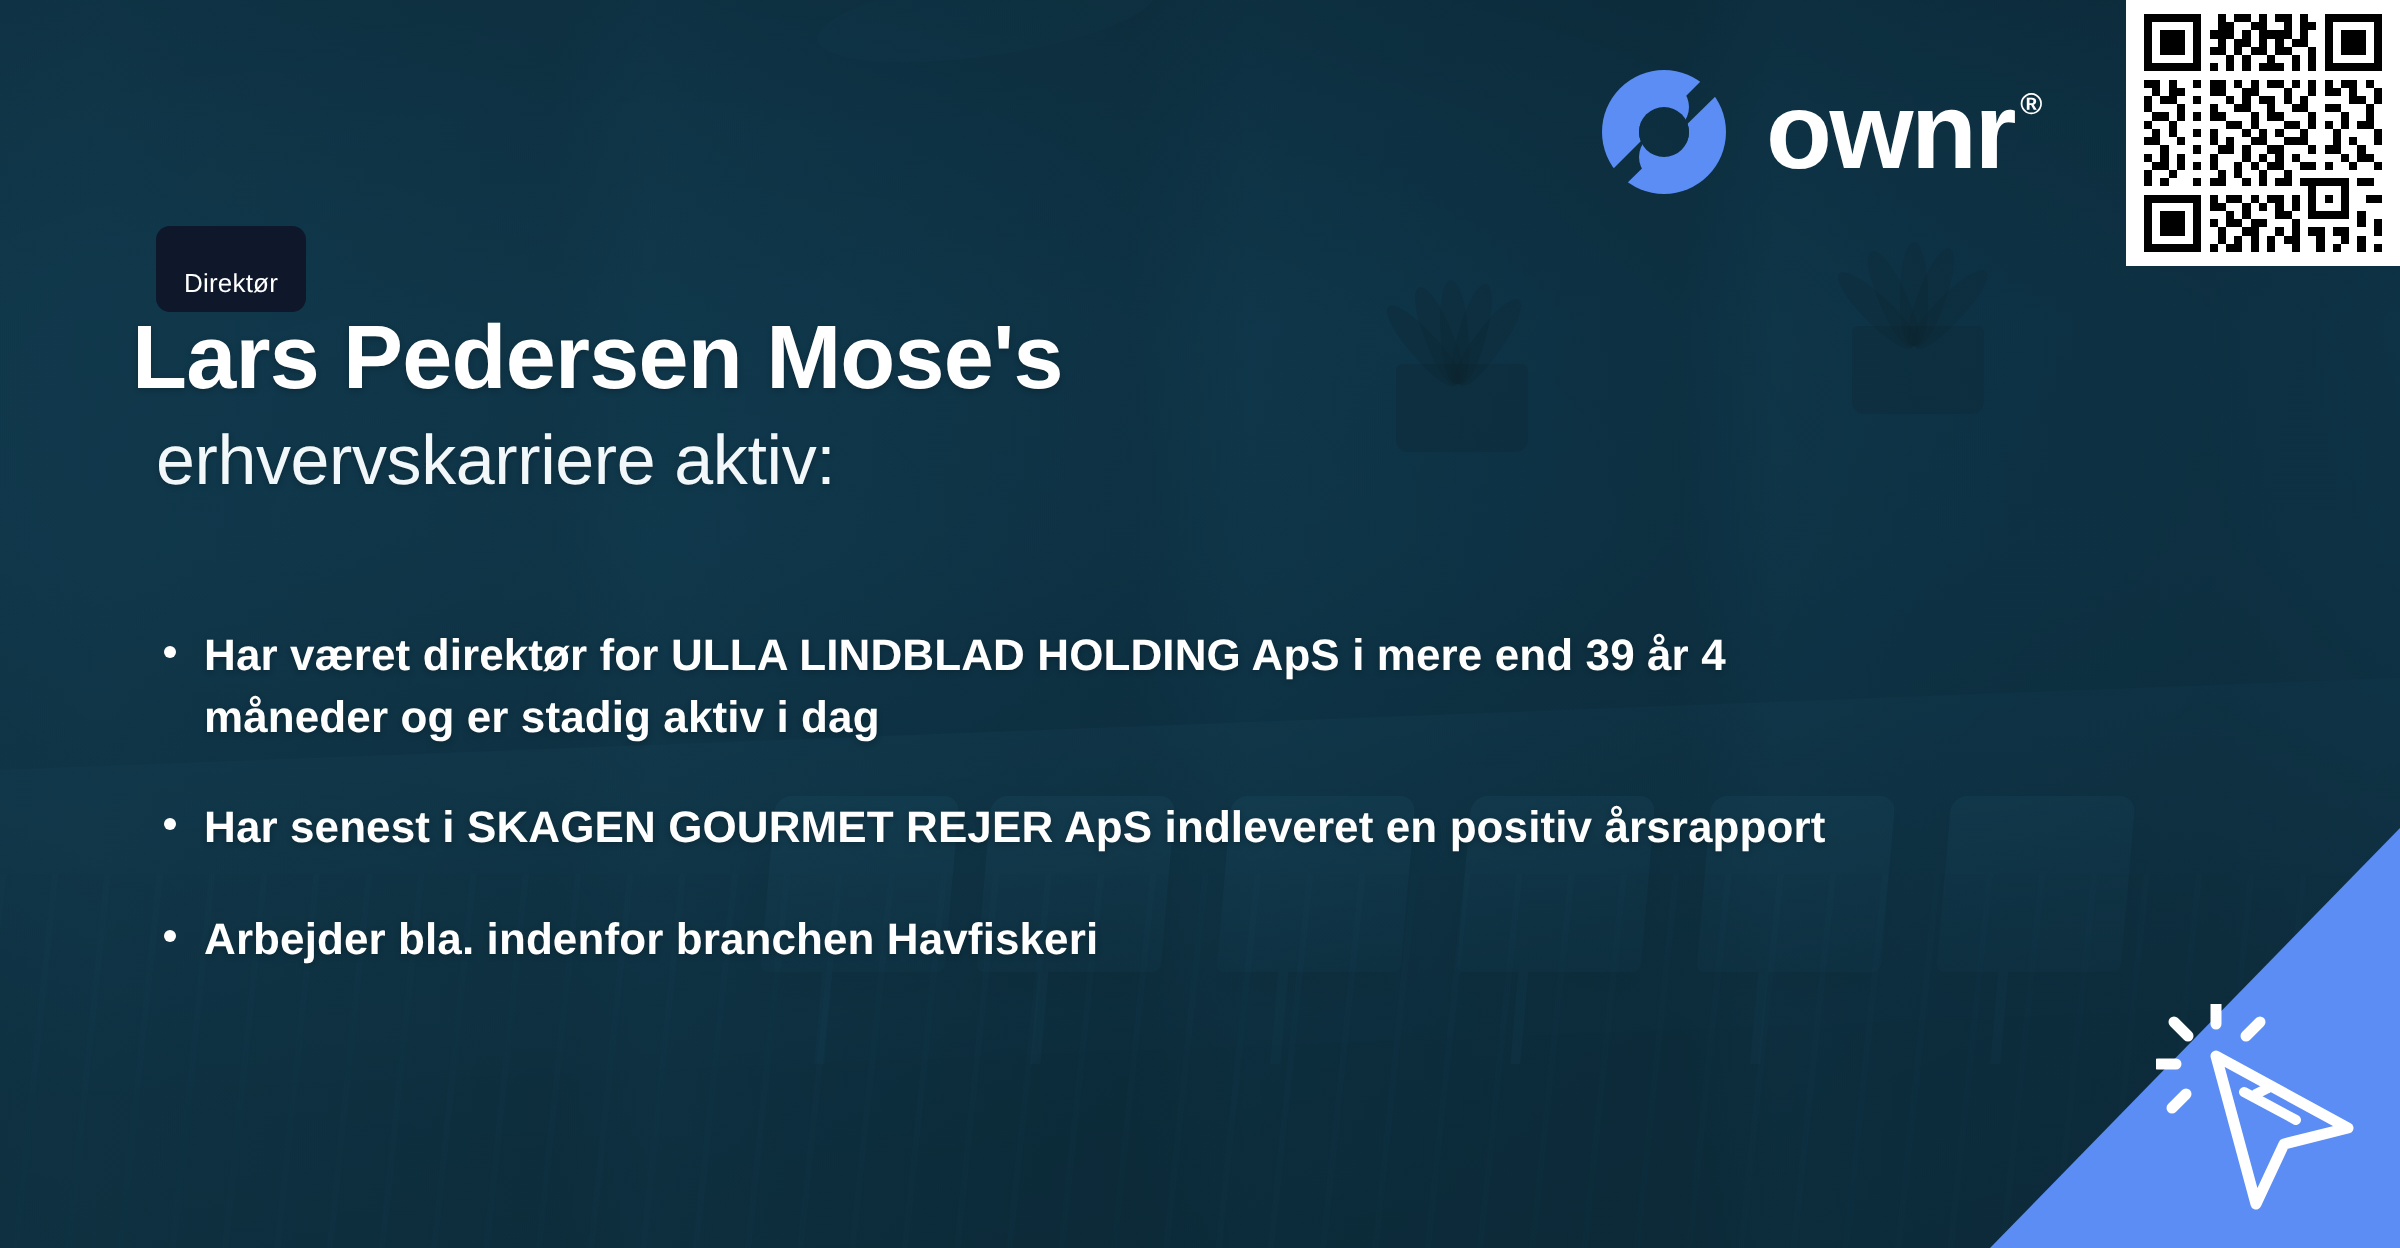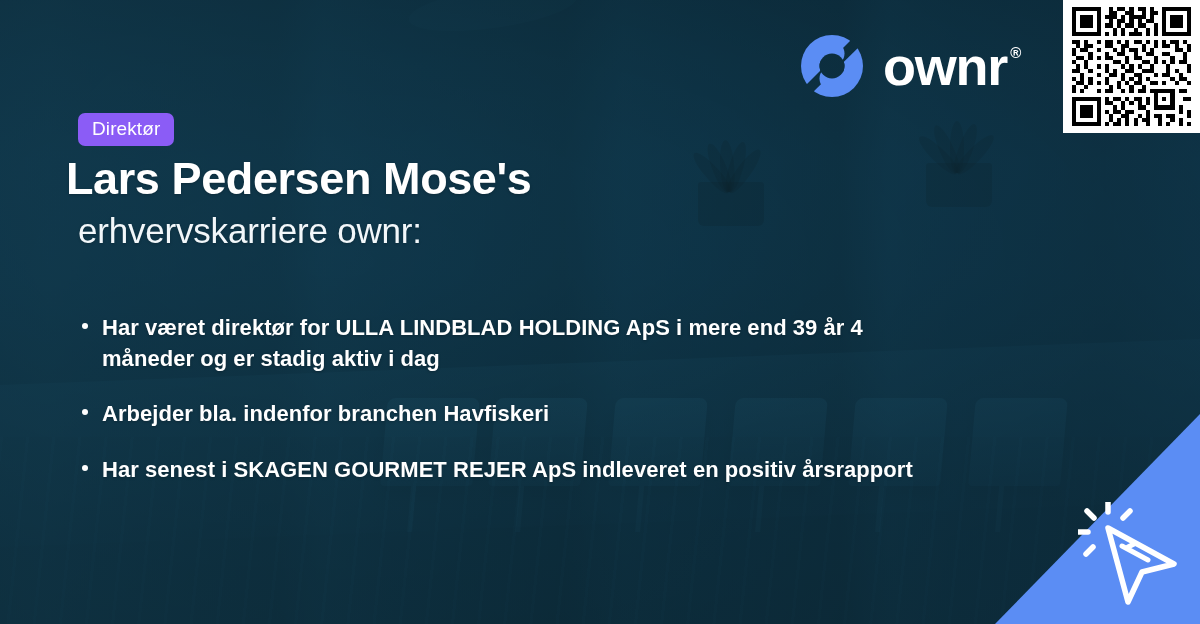--- a/index.html
+++ b/index.html
@@ -95,25 +95,25 @@
     position:absolute; inset:0;
     background:linear-gradient(100deg, rgba(24,74,95,0.55) 0%, rgba(26,84,107,0.38) 55%, rgba(22,70,92,0.50) 100%);
   }
 
   
   .content { position:absolute; inset:0; }
 
   .badge {
     position:absolute; left:78px; top:113px;
     display:inline-block;
-    padding:6px 14px 8px;
-    background:#8b5cf6;
+    padding:22px 14px 8px;
+    background:#0f172a;
     border-radius:7px;
     color:#ffffff;
-    font-size:19px;
+    font-size:13px;
     line-height:1;
     letter-spacing:0.1px;
   }
 
   .title {
     position:absolute; left:66px; top:156px;
     color:#ffffff;
     font-size:45px;
     font-weight:700;
     line-height:1.04;
@@ -221,26 +221,26 @@
     <div class="floor"></div>
   </div>
   <div class="grade"></div>
   <div class="tint"></div>
 
   <div class="content">
 
     <span class="badge">Direktør</span>
 
     <h1 class="title">Lars Pedersen Mose's</h1>
-    <h2 class="subtitle">erhvervskarriere ownr:</h2>
+    <h2 class="subtitle">erhvervskarriere aktiv:</h2>
 
     <ul class="bullets">
       <li>Har været direktør for ULLA LINDBLAD HOLDING ApS i mere end 39 år 4 måneder og er stadig aktiv i dag</li>
+      <li>Har senest i SKAGEN GOURMET REJER ApS indleveret en positiv årsrapport</li>
       <li>Arbejder bla. indenfor branchen Havfiskeri</li>
-      <li>Har senest i SKAGEN GOURMET REJER ApS indleveret en positiv årsrapport</li>
     </ul>
 
     <div class="logo">
       <svg class="logo-mark" viewBox="0 0 66 66">
         <defs>
           <mask id="swirlmask">
             <rect x="0" y="0" width="66" height="66" fill="#fff"></rect>
             <circle cx="33" cy="33" r="12.5" fill="#000"></circle>
             <path d="M3 56 L56 3 L63 11 L10 63 Z" fill="#000"></path>
             <circle cx="33" cy="45.5" r="12.5" fill="#fff"></circle>

